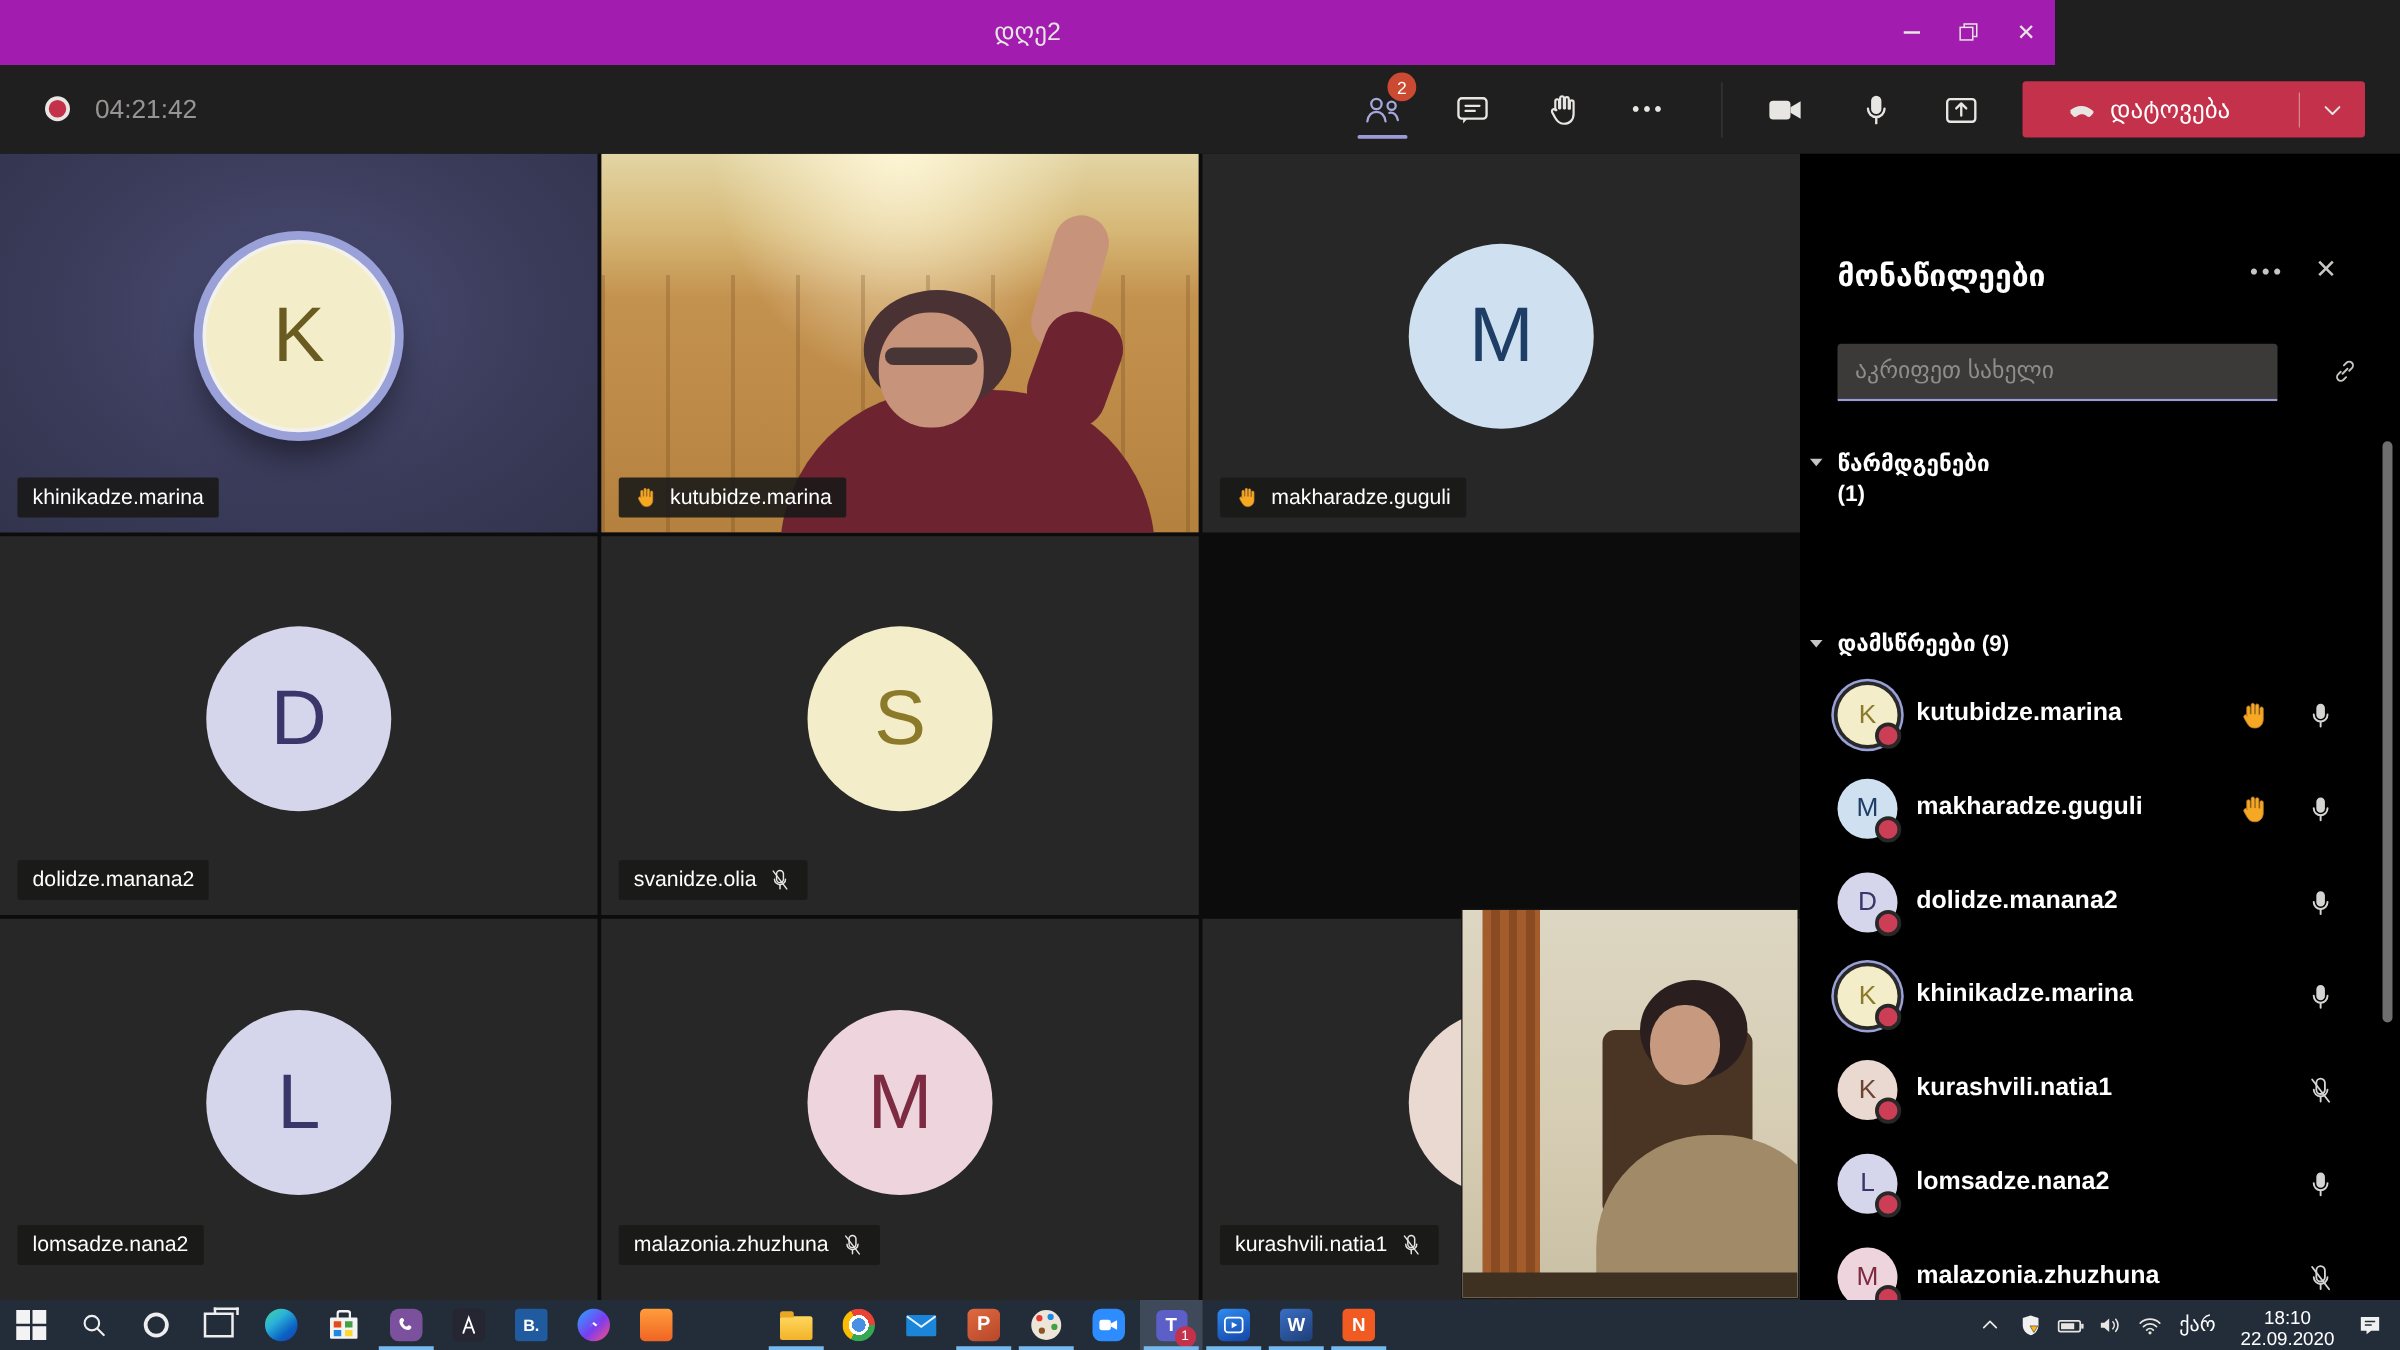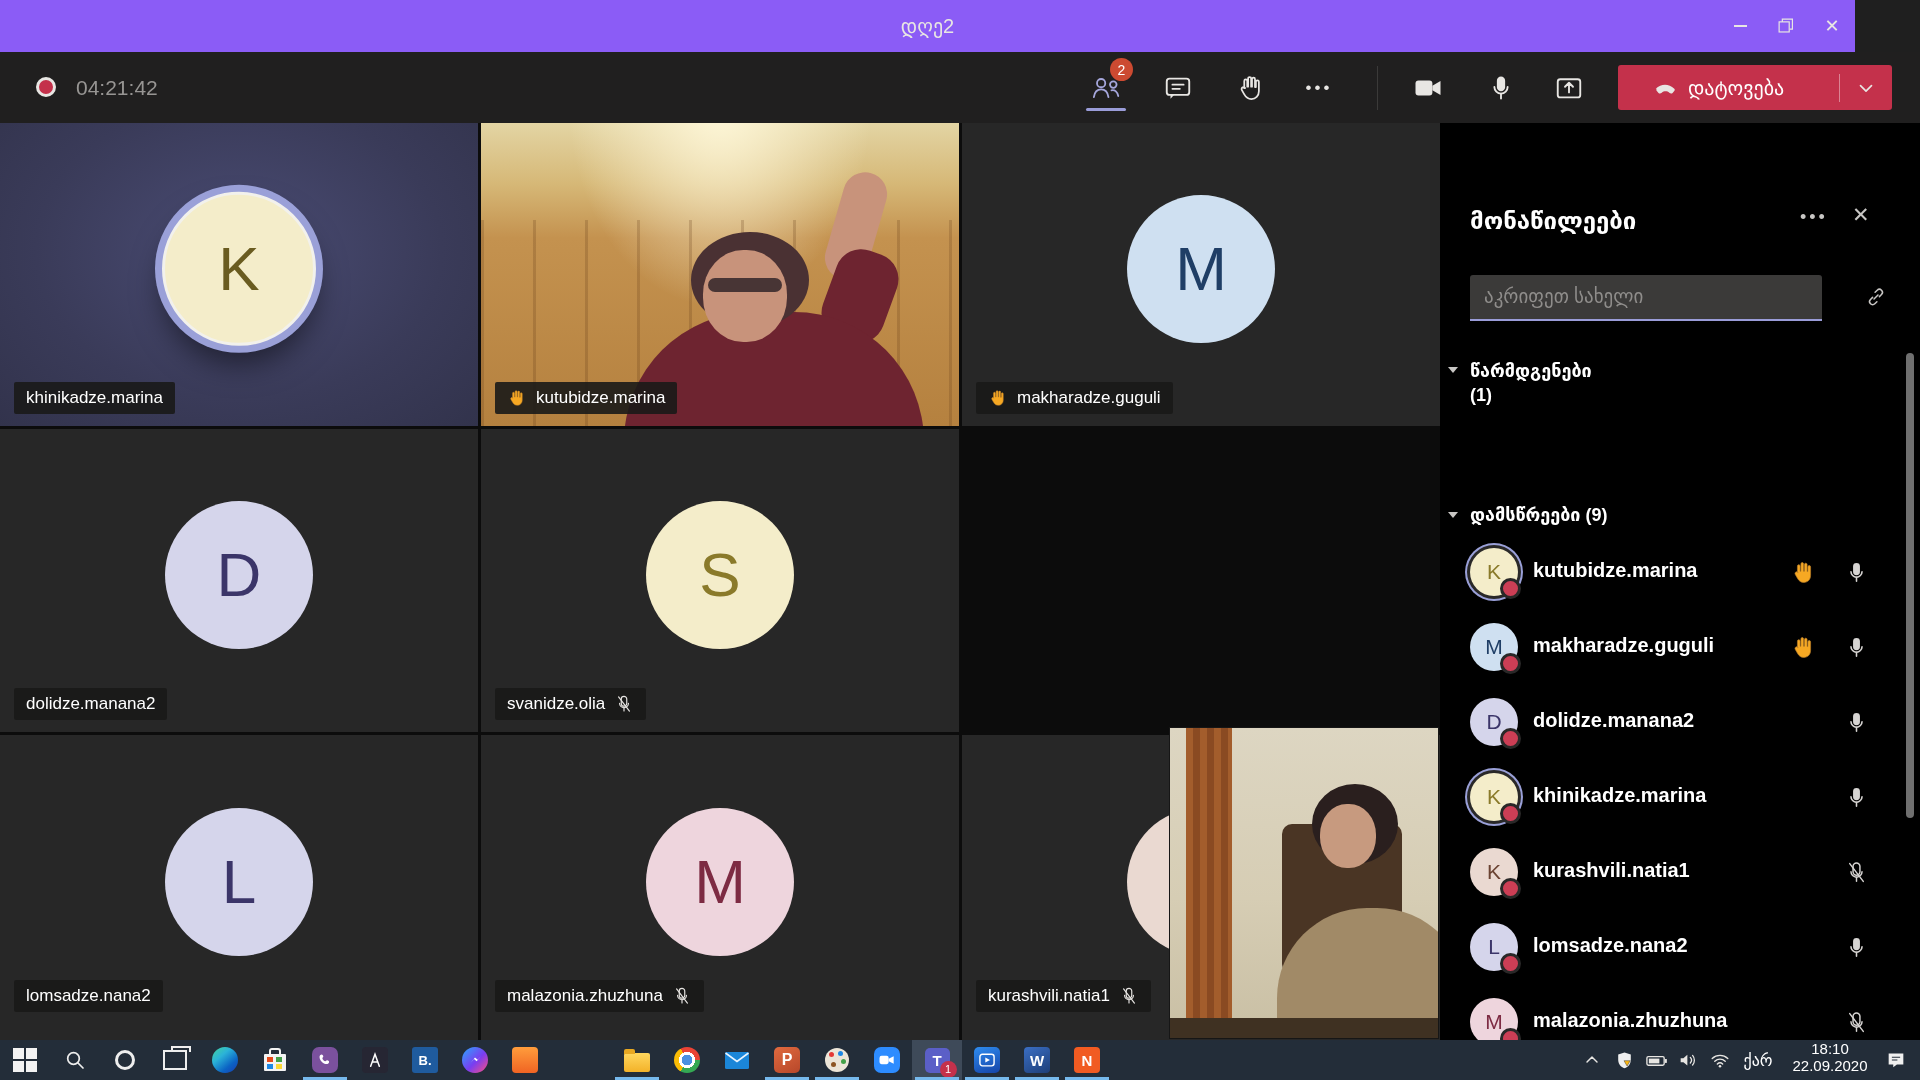--- a/index.html
+++ b/index.html
@@ -3,21 +3,21 @@
 <meta charset="utf-8">
 <style>
   html,body{margin:0;padding:0;background:#000;}
   .screen{position:relative;width:1920px;height:1080px;overflow:hidden;
     font-family:"Liberation Sans","DejaVu Sans",sans-serif;
     background:#1f1f1f;color:#fff;-webkit-user-select:none;user-select:none;}
   svg{display:block;}
   .ic{width:30px;height:30px;color:#e8e6e3;}
 
   
-  .titlebar{position:absolute;left:0;top:0;width:1855px;height:52px;background:#8b5cf6;}
+  .titlebar{position:absolute;left:0;top:0;width:1644px;height:52px;background:#a21caf;}
   .titlebar .title{position:absolute;left:0;right:0;top:0;height:52px;line-height:52px;
     text-align:center;font-size:20px;color:#e8e6e3;}
   .win-controls{position:absolute;right:0;top:0;height:52px;display:flex;}
   .win-btn{width:46px;height:52px;display:flex;align-items:center;justify-content:center;}
   .min-bar{width:13px;height:2px;background:#e8e6e3;}
   .close-x{font-size:18px;color:#e8e6e3;}
 
   
   .toolbar{position:absolute;left:0;top:52px;width:1920px;height:71px;background:#201f1f;}
   .rec-dot{position:absolute;left:36px;top:25px;width:20px;height:20px;border-radius:50%;
@@ -117,21 +117,21 @@
   .row-mic{position:absolute;left:404px;top:25px;width:25px;height:25px;color:#d6d4d2;}
   .side-scroll{position:absolute;right:6px;top:230px;width:8px;height:465px;border-radius:4px;background:#6f6f6f;}
 
   
   .taskbar{position:absolute;left:0;top:1040px;width:1920px;height:40px;background:#232d39;display:flex;}
   .tb-left{display:flex;height:40px;}
   .slot{position:relative;width:50px;height:40px;display:flex;align-items:center;justify-content:center;}
   .slot.active::after{content:"";position:absolute;left:3px;bottom:0;width:44px;height:3px;background:#76b9ed;}
   .slot.selected{background:#3e4a59;}
   .gap-slot{margin-left:62px;}
-  .tb-right{margin-left:auto;display:flex;align-items:flex-start;height:40px;padding-right:10px;gap:4px;}
+  .tb-right{margin-left:auto;display:flex;align-items:flex-end;height:40px;padding-right:10px;gap:4px;}
   .tray-item{display:flex;align-items:center;justify-content:center;width:28px;height:40px;color:#e8e6e3;}
   .tray-lang{width:40px;font-size:16px;color:#fff;}
   .tray-clock{width:96px;text-align:center;font-size:15px;line-height:17px;color:#fff;}
 
   
   .win-logo{display:grid;grid-template-columns:11px 11px;grid-template-rows:11px 11px;gap:2px;}
   .win-logo span{background:#f3f3f3;}
   .ring{width:20px;height:20px;border-radius:50%;border:3px solid #eee;box-sizing:border-box;}
   .taskview{width:20px;height:16px;border:2px solid #eee;position:relative;}
   .taskview::before{content:"";position:absolute;left:6px;top:-6px;width:16px;height:4px;border:2px solid #eee;border-bottom:none;}

